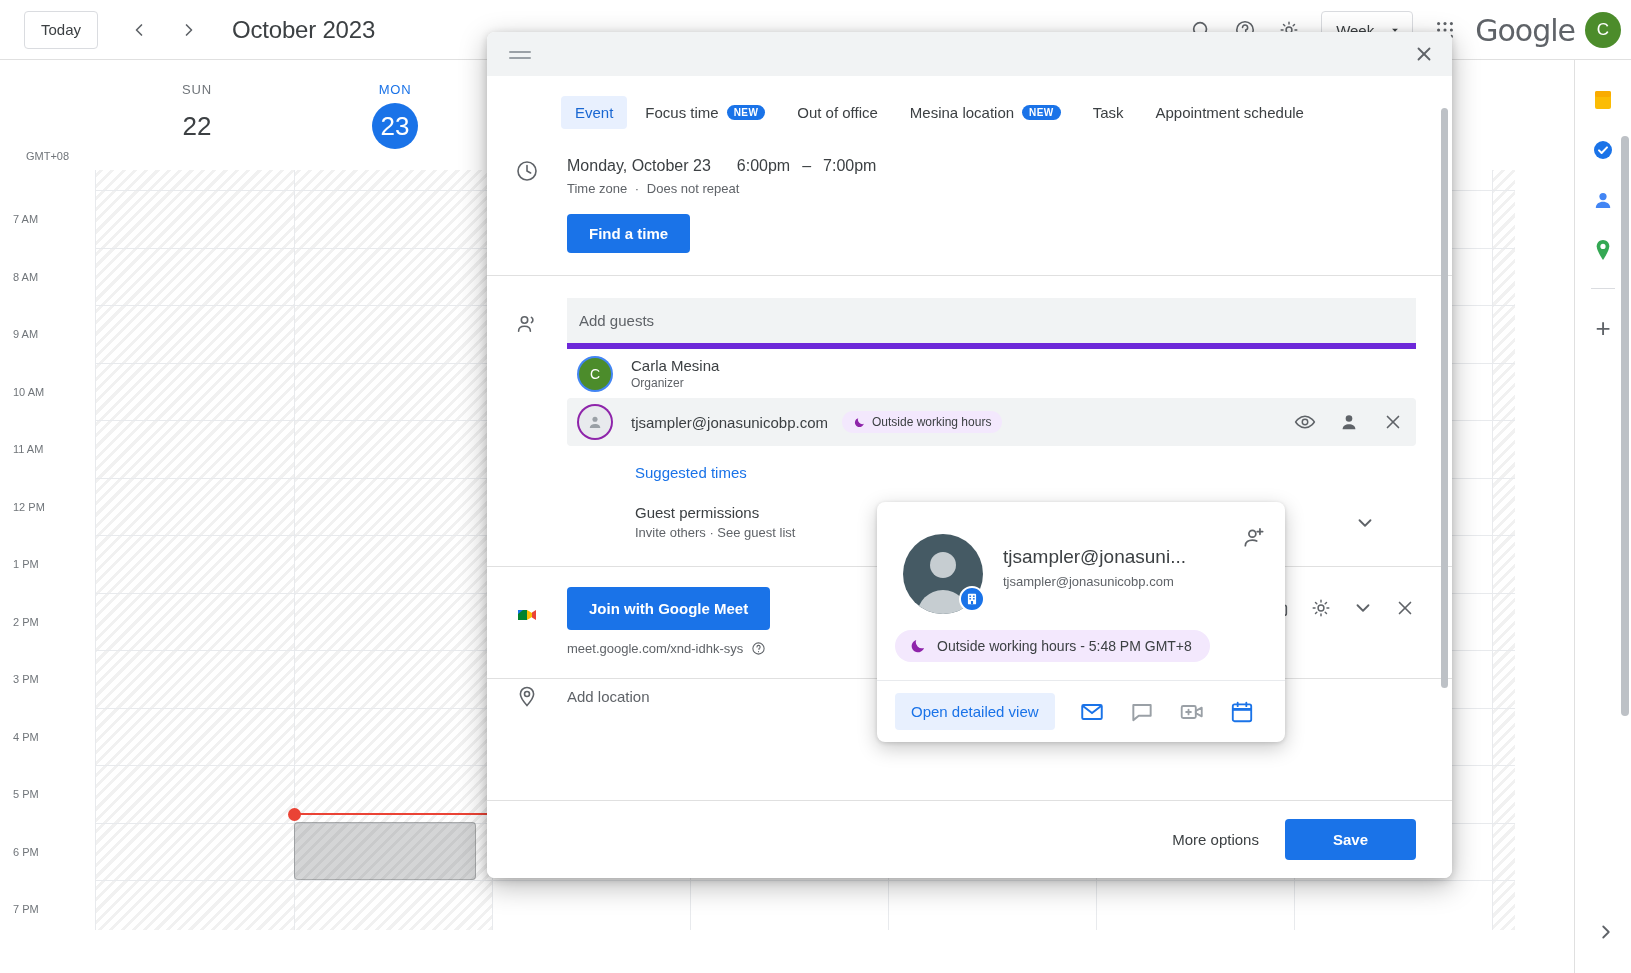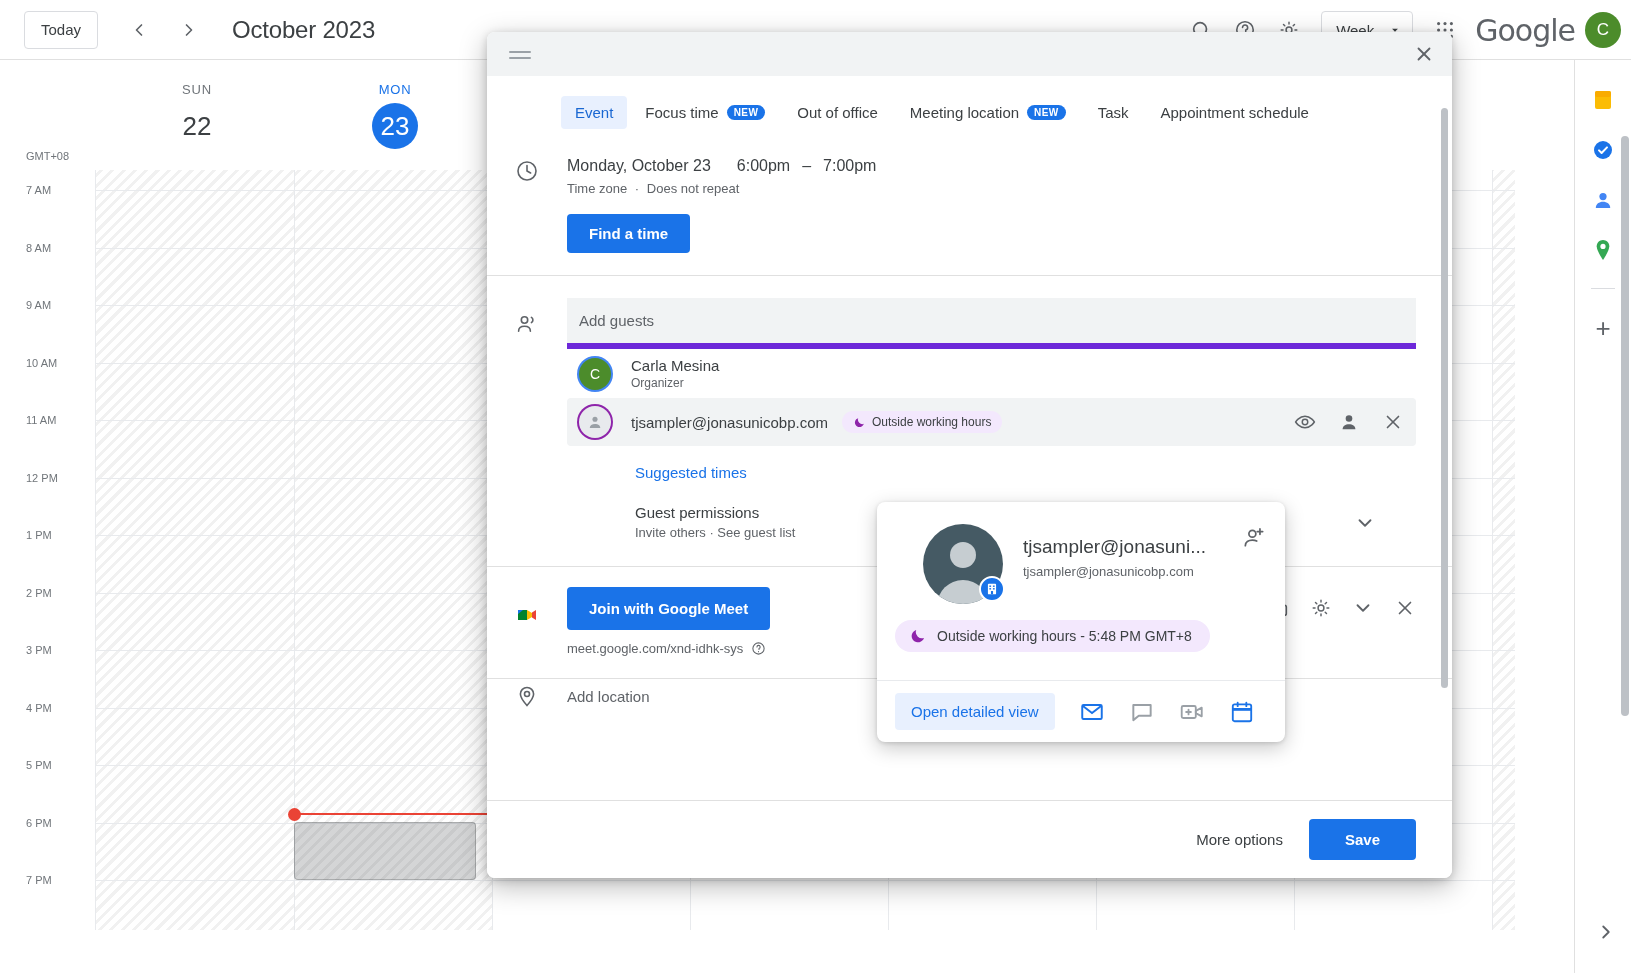--- a/index.html
+++ b/index.html
@@ -74,22 +74,22 @@
     width: 46px; height: 46px; margin: 6px auto 0; border-radius: 50%;
     background: #1a73e8; color: #fff; line-height: 46px;
   }
 
   
   .grid-wrap {
     position: absolute; top: 170px; left: 0; width: 1515px; height: 760px;
     overflow: hidden; background: #fff;
   }
   .hour-label {
-    position: absolute; left: 26px; font-size: 11px; color: #70757a;
-    transform: translateY(-6px); white-space: nowrap;
+    position: absolute; left: 13px; font-size: 11px; color: #70757a;
+    transform: translateY(-6px); white-space: nowrap; margin-top: 29px;
   }
   .hour-line {
     position: absolute; left: 95px; right: 0; height: 1px; background: #e8eaed;
   }
   .col-line { position: absolute; top: 0; bottom: 0; width: 1px; background: #e8eaed; }
   .hatch-col {
     position: absolute; top: 0; bottom: 0;
     background-image: repeating-linear-gradient(
       -45deg, rgba(0,0,0,.055) 0 3px, rgba(0,0,0,0) 3px 8px);
   }
@@ -239,32 +239,32 @@
   .loc-input::placeholder { color: #5f6368; }
 
   .modal-footer {
     position: absolute; left: 0; right: 0; bottom: 0; height: 78px;
     border-top: 1px solid #e0e0e0; display: flex; align-items: center;
     justify-content: flex-end; gap: 26px; padding-right: 36px; background:#fff;
   }
   .more-options { font-size: 15px; color: #3c4043; cursor: pointer; }
   .btn-save {
     background: #1a73e8; color: #fff; border: none; border-radius: 4px;
-    font-size: 15px; font-weight: bold; padding: 12px 36px; cursor: pointer;
+    font-size: 15px; font-weight: bold; padding: 12px 48px; cursor: pointer;
     font-family: "Liberation Sans", sans-serif;
   }
 
   
   .hovercard {
     position: absolute; left: 877px; top: 502px; width: 408px; height: 240px;
     background: #fff; border-radius: 8px;
     box-shadow: 0 6px 20px rgba(0,0,0,.22), 0 1px 4px rgba(0,0,0,.14);
     z-index: 40; overflow: hidden;
   }
-  .hc-top { display: flex; padding: 22px 20px 0 26px; position: relative; margin-left: 20px; }
+  .hc-top { display: flex; padding: 32px 20px 0 26px; position: relative; }
   .hc-avatar-wrap { position: relative; width: 80px; height: 80px; flex: 0 0 80px; }
   .hc-avatar {
     width: 80px; height: 80px; border-radius: 50%; background: #455a64;
     overflow: hidden; position: relative;
   }
   .hc-avatar .head {
     position: absolute; left: 50%; top: 18px; transform: translateX(-50%);
     width: 26px; height: 26px; border-radius: 50%; background: #c6cdd1;
   }
   .hc-avatar .body {
@@ -494,21 +494,21 @@
           <span>Event</span>
         </div>
         <div class="tab">
           <span>Focus time</span>
           <span class="pill-new">NEW</span>
         </div>
         <div class="tab">
           <span>Out of office</span>
         </div>
         <div class="tab">
-          <span>Meeting location</span>
+          <span>Mesina location</span>
           <span class="pill-new">NEW</span>
         </div>
         <div class="tab">
           <span>Task</span>
         </div>
         <div class="tab">
           <span>Appointment schedule</span>
         </div>
       </div>
 

